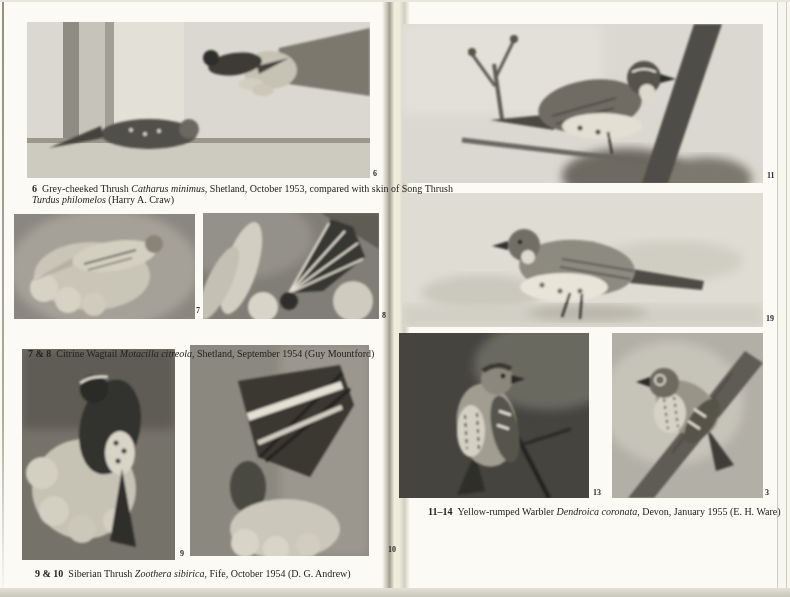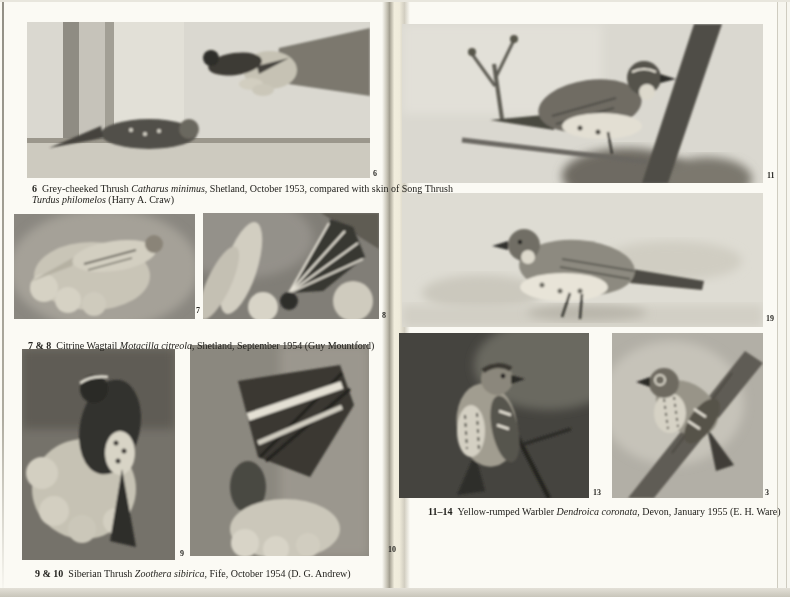--- a/index.html
+++ b/index.html
@@ -260,21 +260,21 @@
         <polygon points="38,44 24,49 38,54" fill="#2c2b27"></polygon>
       </g>
     </svg>
   </div>
 
   <div class="cap" style="left:32px;top:183px;width:348px;">
     <div class="ln"><span class="num">6</span><span>Grey-cheeked Thrush </span><span class="sci">Catharus minimus</span><span>, Shetland, October 1953, compared with skin of Song Thrush</span></div>
     <div class="ln"><span class="sci">Turdus philomelos</span><span> (Harry A. Craw)</span></div>
   </div>
 
-  <div class="cap" style="left:28px;top:340px;width:352px;">
+  <div class="cap" style="left:28px;top:348px;width:352px;">
     <div class="ln"><span class="num">7 &amp; 8</span><span>Citrine Wagtail </span><span class="sci">Motacilla citreola</span><span>, Shetland, September 1954 (Guy Mountford)</span></div>
   </div>
 
   <div class="cap" style="left:35px;top:568px;width:312px;">
     <div class="ln"><span class="num">9 &amp; 10</span><span>Siberian Thrush </span><span class="sci">Zoothera sibirica</span><span>, Fife, October 1954 (D. G. Andrew)</span></div>
   </div>
 
   <div class="cap" style="left:407px;top:506px;width:360px;margin-left:21px;">
     <div class="ln"><span class="num">11–14</span><span>Yellow-rumped Warbler </span><span class="sci">Dendroica coronata</span><span>, Devon, January 1955 (E. H. Ware)</span></div>
   </div>

